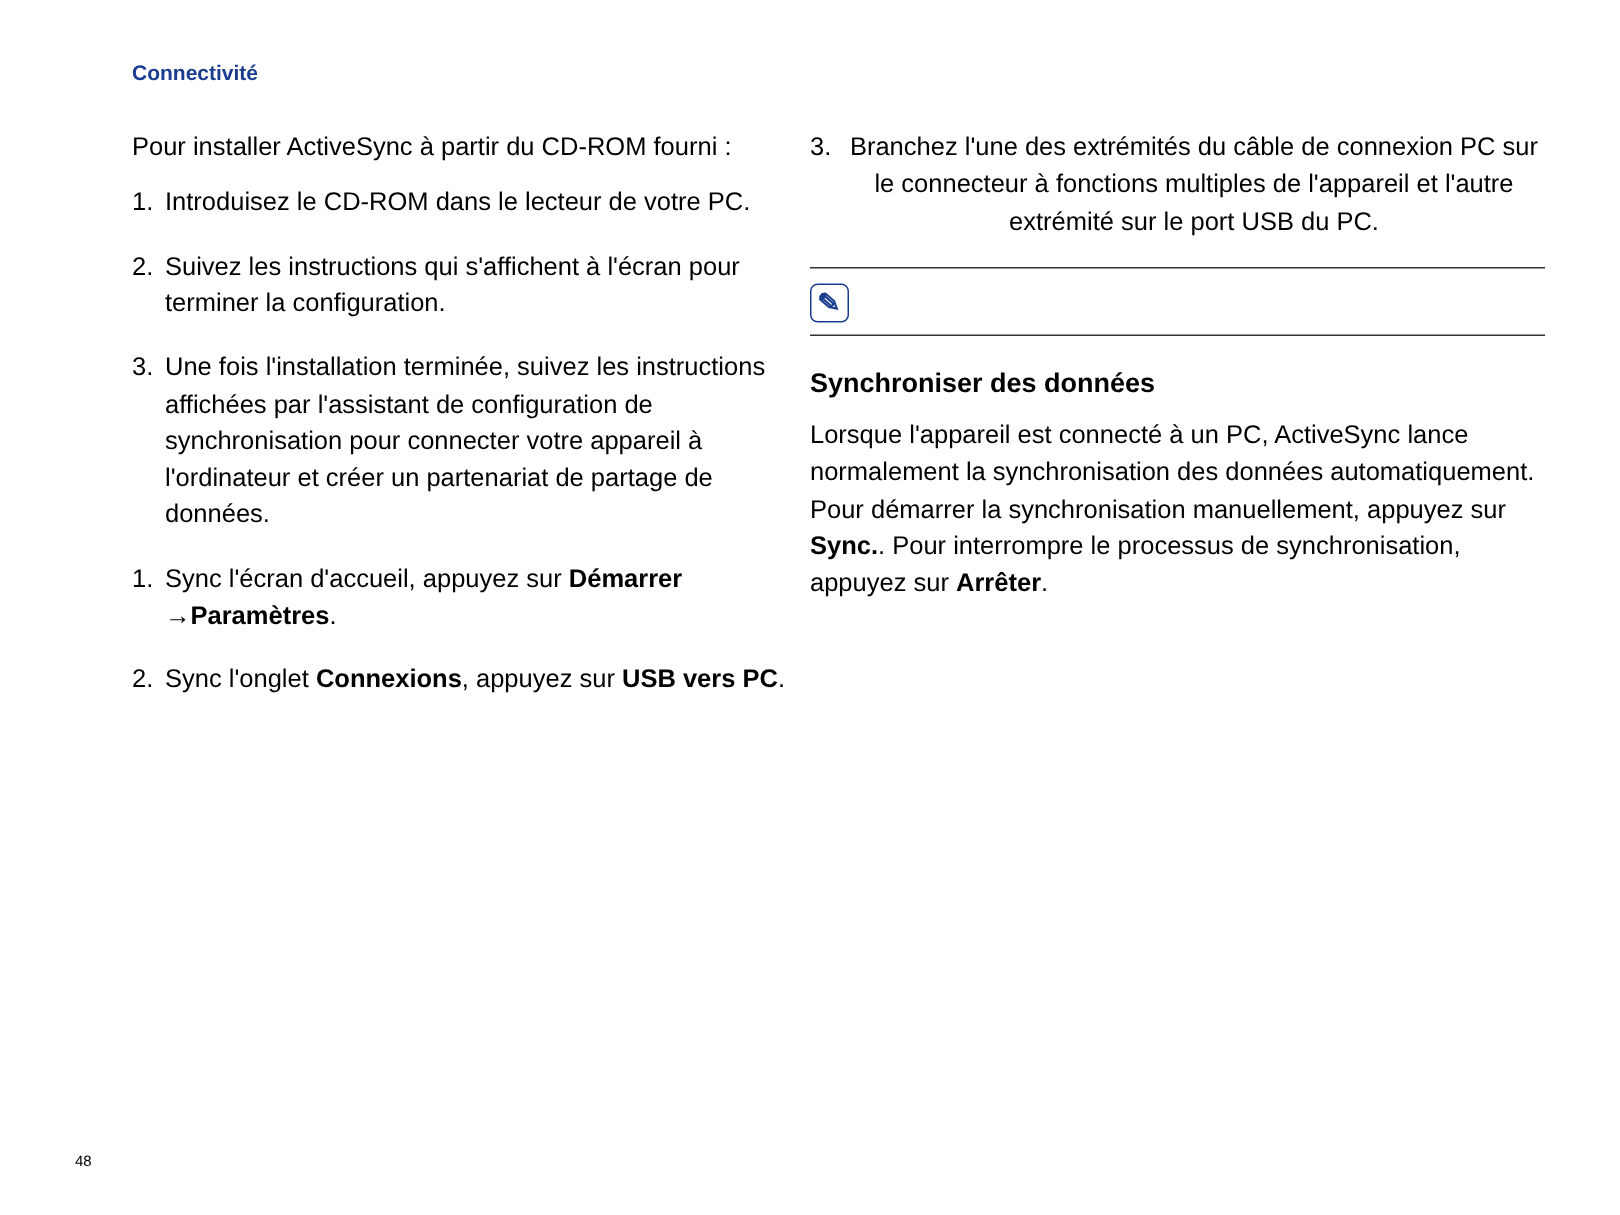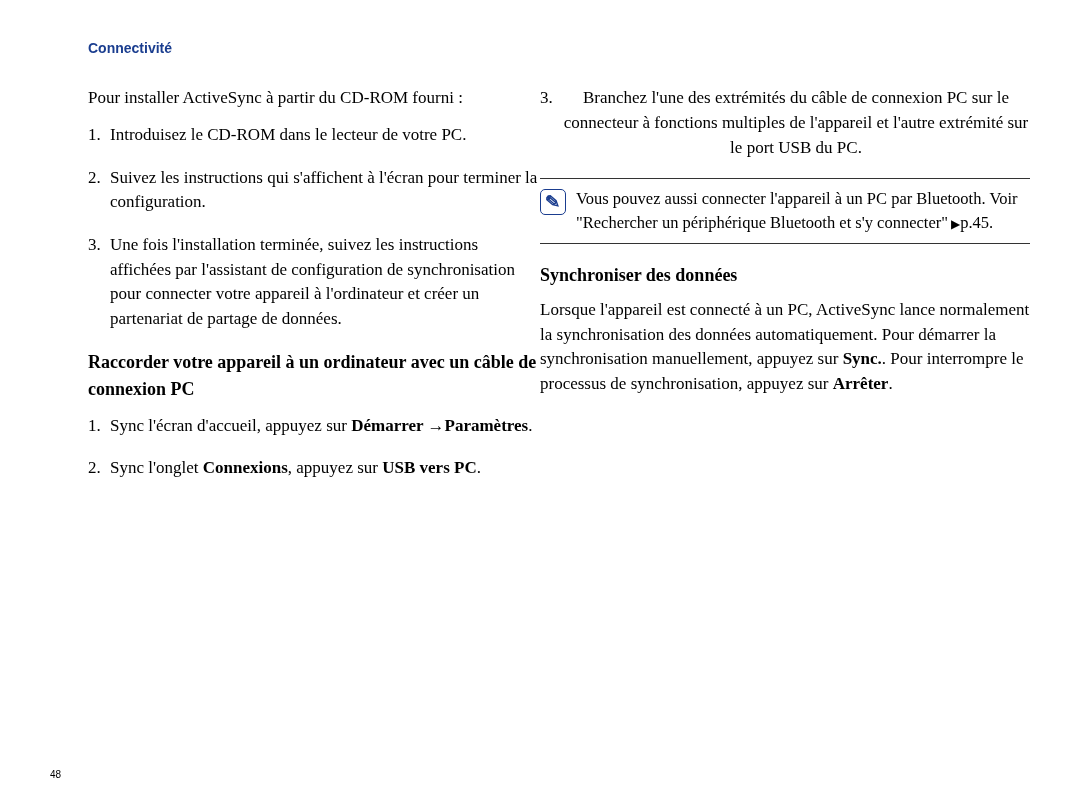--- a/index.html
+++ b/index.html
@@ -20,21 +20,20 @@
     }
     .header-section {
       font-size: 14px;
       font-weight: bold;
       color: #1a3d8f;
       margin-bottom: 28px;
       margin-left: 38px;
     }
     .columns {
       display: flex;
-      font-family: Liberation Serif, serif;
     }
     .col {
       flex: 1;
     }
     .intro {
       margin-bottom: 12px;
       margin-left: 38px;
     }
     ol {
       list-style: none;
@@ -127,42 +126,38 @@
 
 <div class="columns">
 
   <div class="col">
     <p class="intro">Pour installer ActiveSync à partir du CD-ROM fourni :</p>
     <ol>
       <li>Introduisez le CD-ROM dans le lecteur de votre PC.</li>
       <li>Suivez les instructions qui s'affichent à l'écran pour terminer la configuration.</li>
       <li>Une fois l'installation terminée, suivez les instructions affichées par l'assistant de configuration de synchronisation pour connecter votre appareil à l'ordinateur et créer un partenariat de partage de données.</li>
     </ol>
-    <div class="subheading">Raccorder votre appareil à un ordinateur avec un câble de connexion PC</div>
     <ol>
       <li>
         <span>Sync l'écran d'accueil, appuyez sur </span><span class="b">Démarrer</span><span class="b arrow"></span><span class="b">Paramètres</span><span>.</span>
       </li>
       <li>
         <span>Sync l'onglet </span><span class="b">Connexions</span><span>, appuyez sur </span><span class="b">USB vers PC</span><span>.</span>
       </li>
     </ol>
   </div>
 
   <div class="col">
     <ol class="start3 col2-list">
       <li>Branchez l'une des extrémités du câble de connexion PC sur le connecteur à fonctions multiples de l'appareil et l'autre extrémité sur le port USB du PC.</li>
     </ol>
     <div class="note-box">
       <div class="note-icon">
         <span class="note-icon-inner">✎</span>
       </div>
-      <div class="note-text">
-        <span>Vous pouvez aussi connecter l'appareil à un PC par Bluetooth. Voir "Rechercher un périphérique Bluetooth et s'y connecter"</span><span class="tri"></span><span>p.45.</span>
-      </div>
     </div>
     <div class="subheading2">Synchroniser des données</div>
     <p class="col-right-para">
       <span>Lorsque l'appareil est connecté à un PC, ActiveSync lance normalement la synchronisation des données automatiquement. Pour démarrer la synchronisation manuellement, appuyez sur </span><span class="b">Sync.</span><span>. Pour interrompre le processus de synchronisation, appuyez sur </span><span class="b">Arrêter</span><span>.</span>
     </p>
   </div>
 </div>
 
 <div class="page-number">48</div>
 

